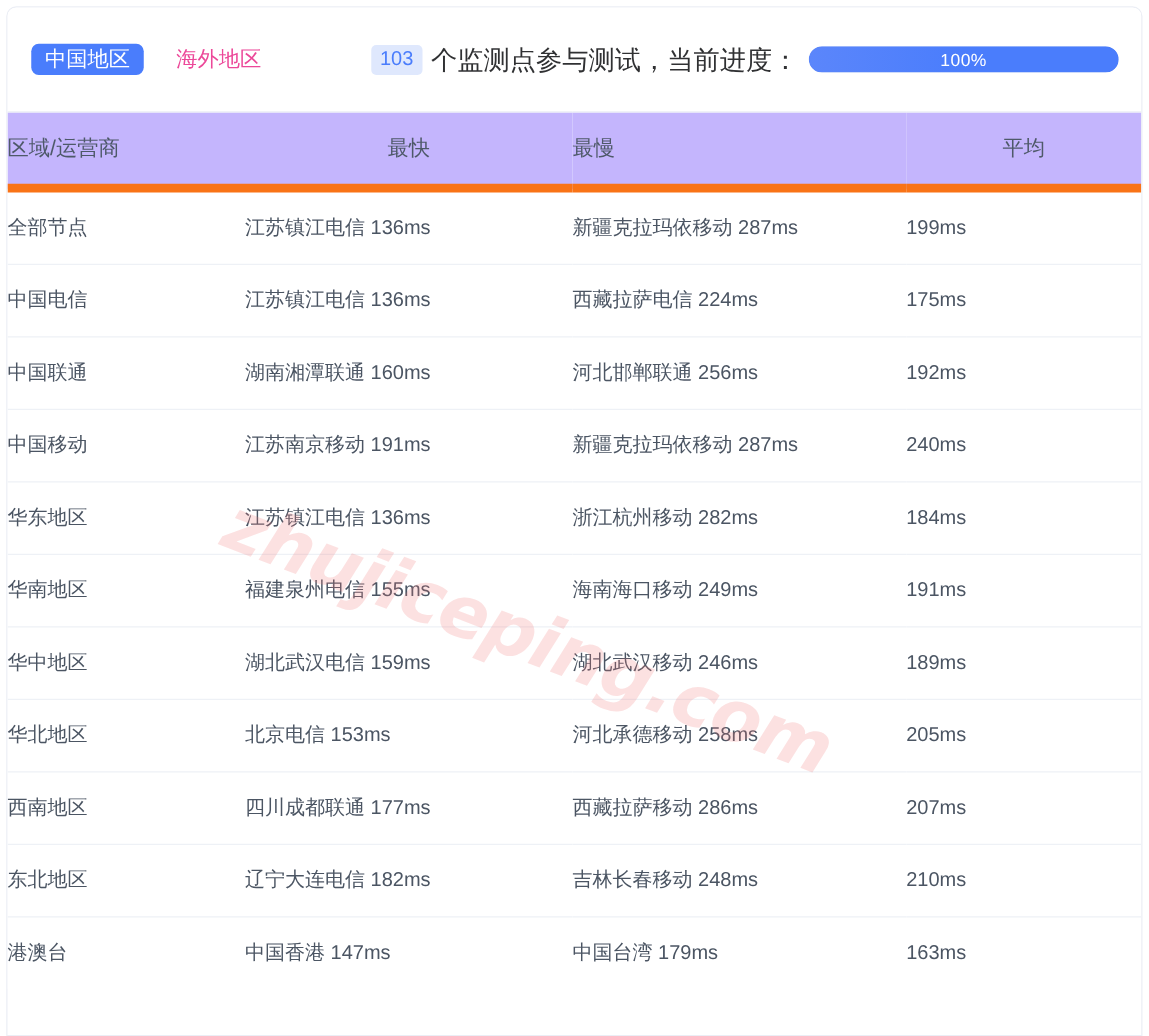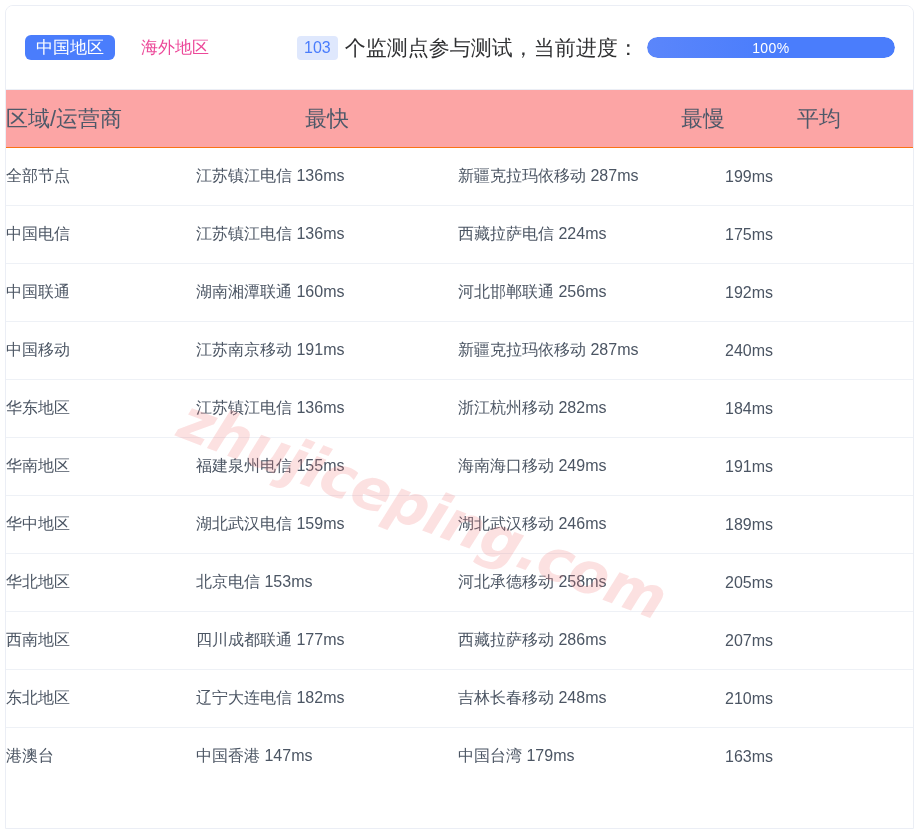--- a/index.html
+++ b/index.html
@@ -130,45 +130,45 @@
 
   
   .table {
     width: 100%;
     border-collapse: collapse;
     table-layout: fixed;
     position: relative;
     z-index: 2;
   }
   .table thead th {
-    background: #fca5a5;
+    background: #c4b5fd;
     color: #4e5969;
-    font-size: 22px;
+    font-size: 17px;
     font-weight: 400;
     height: 57px;
     border-top: 1px solid #ebeef5;
-    border-bottom: 1px solid #f97316;
+    border-bottom: 7px solid #f97316;
     padding: 0;
   }
   .table tbody td {
     height: 57px;
     font-size: 16px;
     color: #4b5563;
     border-bottom: 1px solid #eef1f6;
     padding: 0;
     text-align: left;
     background: transparent;
   }
   .table tbody tr:last-child td {
     border-bottom: none;
   }
 
   .col-region   { width: 190px; text-align: center; }
   .col-fastest  { width: 262px; }
-  .col-slowest  { width: 267px; text-align: right; }
+  .col-slowest  { width: 267px; text-align: left; }
   .col-avg      { width: 188px; text-align: center; }
 
   th.col-region { text-align: left; padding-left: 42px; box-sizing: border-box; }
 
   .tbl-holder {
     position: relative;
     background: #ffffff;
   }
 
   

